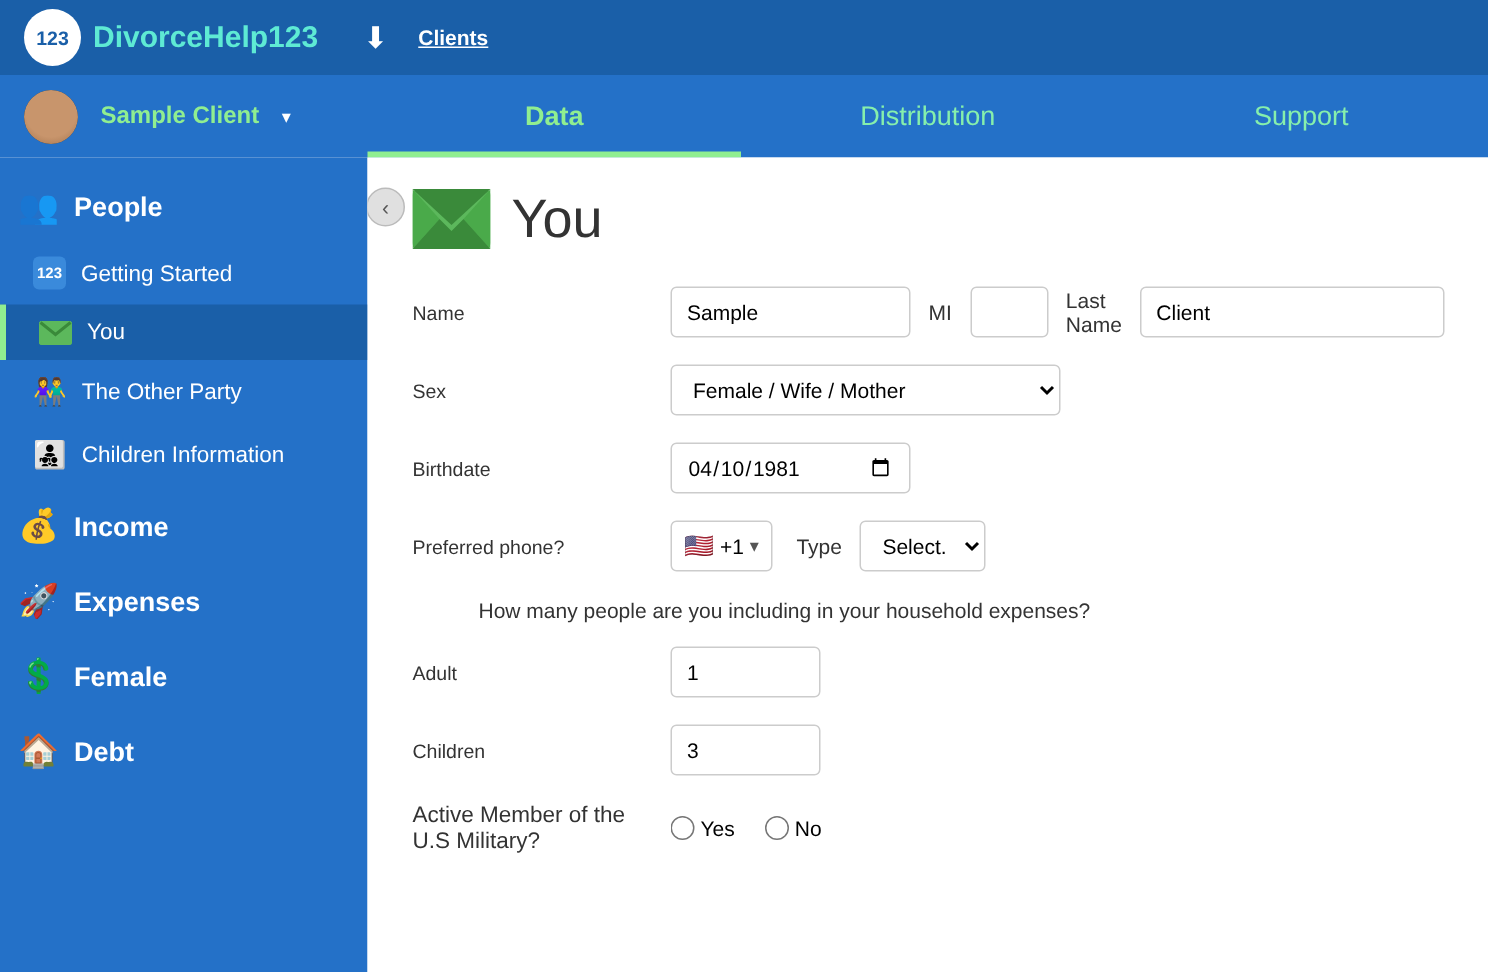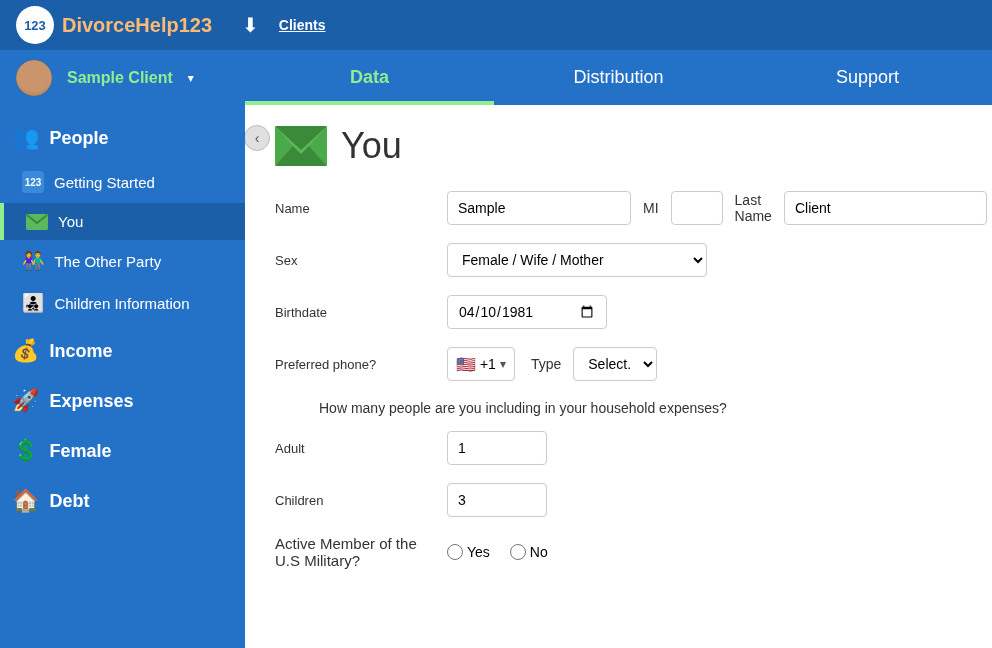--- a/index.html
+++ b/index.html
@@ -20,21 +20,21 @@
       gap: 8px;
     }
     .logo-circle {
       width: 38px; height: 38px;
       background: white;
       border-radius: 50%;
       display: flex; align-items: center; justify-content: center;
       font-weight: bold; color: #1a5fa8; font-size: 11px; text-align: center;
     }
     .logo-text {
-      color: #fdba74; font-size: 20px; font-weight: bold;
+      color: #5eead4; font-size: 20px; font-weight: bold;
     }
     .download-icon {
       color: white; font-size: 20px; margin-left: 10px;
     }
     .clients-link {
       color: white; font-size: 14px; text-decoration: underline; font-weight: bold;
     }
 
     
     .second-bar {
@@ -67,21 +67,21 @@
     .dropdown-arrow { color: white; font-size: 12px; }
     .nav-tabs {
       flex: 1;
       display: flex;
       align-items: stretch;
       height: 55px;
     }
     .nav-tab {
       flex: 1;
       display: flex; align-items: center; justify-content: center;
-      color: #ffffff; font-size: 18px; cursor: pointer; position: relative;
+      color: #86efac; font-size: 18px; cursor: pointer; position: relative;
     }
     .nav-tab.active {
       color: #90ee90; font-weight: bold;
     }
     .nav-tab.active::after {
       content: '';
       position: absolute;
       bottom: 0; left: 0; right: 0;
       height: 4px;
       background: #90ee90;
@@ -145,21 +145,21 @@
     .form-label {
       width: 160px; font-size: 13px; color: #333; flex-shrink: 0;
     }
     .form-input {
       border: 1px solid #ccc;
       border-radius: 4px;
       padding: 6px 10px;
       font-size: 14px;
       height: 34px;
     }
-    .input-name { width: 184px; }
+    .input-name { width: 160px; }
     .input-mi { width: 52px; }
     .input-lastname { width: 220px; }
     .input-sex { width: 260px; }
     .input-birthdate { width: 160px; }
     .input-phone-type { width: 84px; }
     .input-count { width: 100px; }
     .mi-label { font-size: 14px; color: #333; }
     .lastname-label { font-size: 14px; color: #333; }
     .type-label { font-size: 14px; color: #333; margin-left: 4px; }
     .radio-group {

